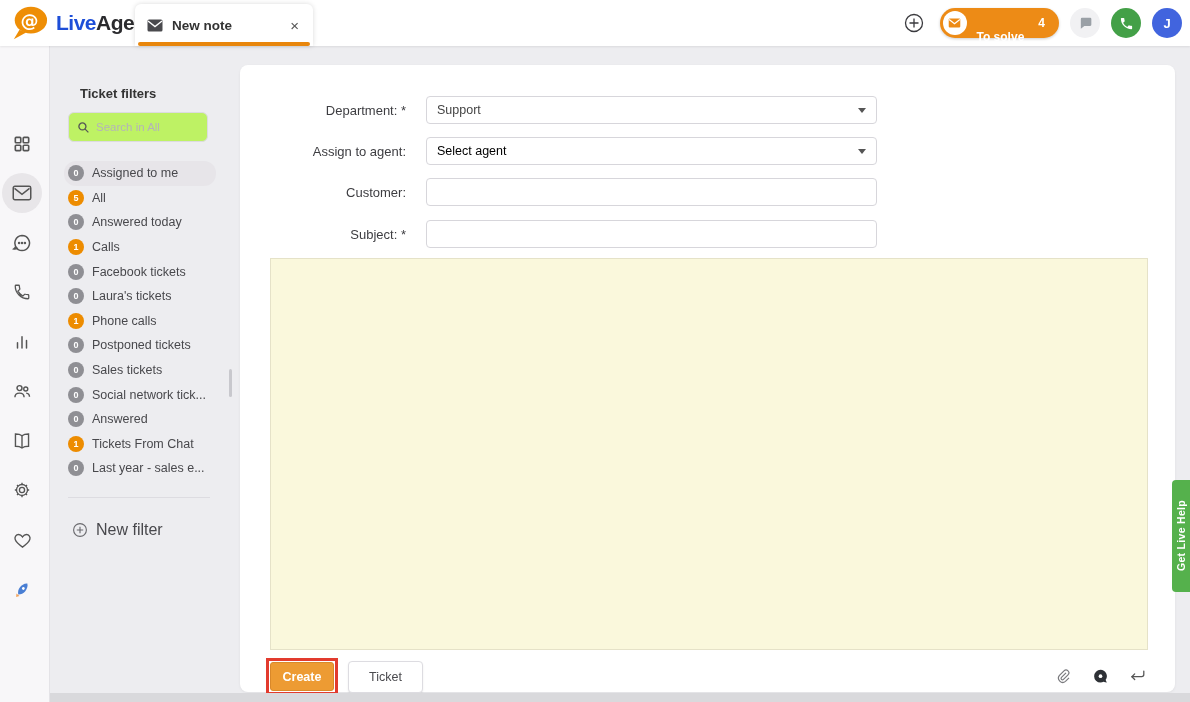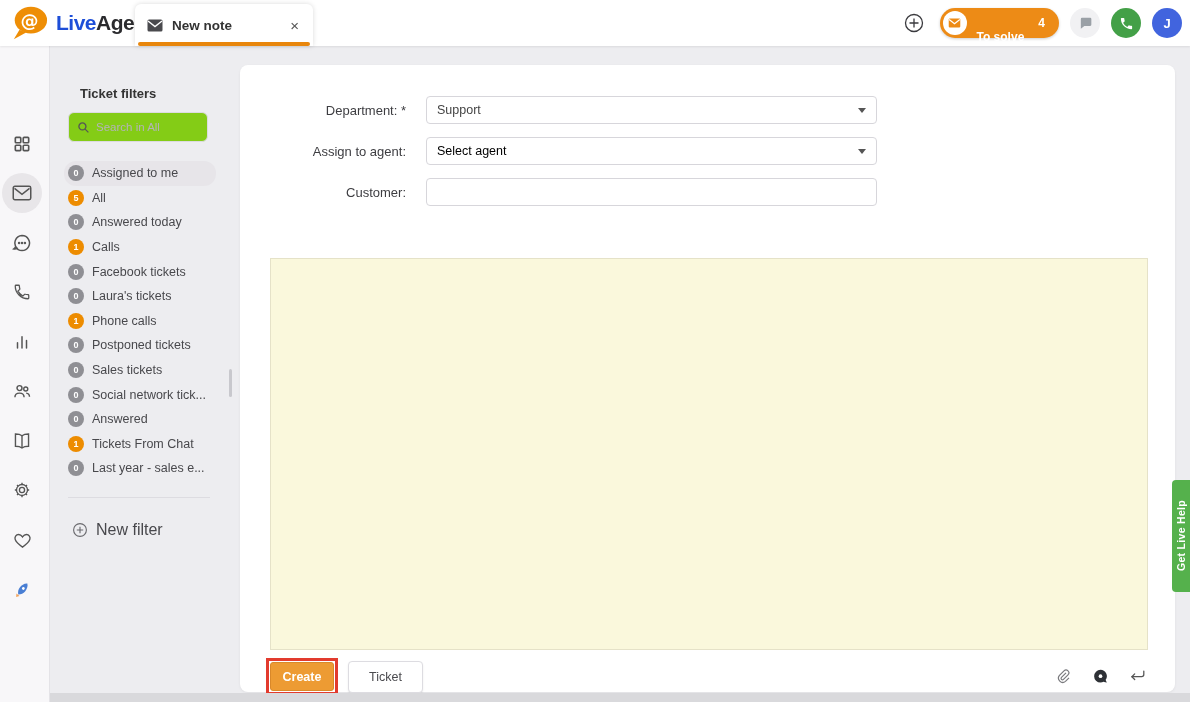--- a/index.html
+++ b/index.html
@@ -38,21 +38,21 @@
   
   .rail { position:absolute; left:0; top:46px; width:50px; bottom:0; background:#f8f7f9;
           border-right:1px solid #e4e3e7; z-index:2; }
   .rail-icon { position:absolute; left:10px; width:24px; height:24px; display:flex;
                align-items:center; justify-content:center; cursor:pointer; }
   .rail-selected-circle { position:absolute; left:2px; top:127px; width:40px; height:40px;
                border-radius:50%; background:#e8e6e9; }
   
   .panel { position:absolute; left:50px; top:46px; width:190px; bottom:0; }
   .panel-title { position:absolute; left:30px; top:40px; font-weight:bold; font-size:13px; color:#333; }
-  .search-box { position:absolute; left:18px; top:66px; width:140px; height:30px; background:#84cc16;
+  .search-box { position:absolute; left:18px; top:66px; width:140px; height:30px; background:#bef264;
                 border:1px solid #dcdbe0; border-radius:6px; display:flex; align-items:center;
                 padding:3px 8px; gap:6px; }
   .search-box input { border:none; outline:none; background:transparent; width:100px;
                       font-size:11.5px; color:#555; font-family:inherit; }
   .search-box input::placeholder { color:#b4b3b9; }
   .filter-list { position:absolute; left:14px; top:115px; width:152px; }
   .filter-item { display:flex; align-items:center; gap:8px; height:24.6px; cursor:pointer;
                  padding-left:4px; border-radius:12px; }
   .filter-item.selected { background:#e7e5e9; }
   .badge { min-width:16px; height:16px; border-radius:50%; color:#fff; font-size:9px; font-weight:bold;
@@ -318,20 +318,26 @@
     </div>
   </div>
 
   <div class="form-row" style="top:113px">
     <div class="form-label">Customer:</div>
     <div class="field">
       <input style="">
     </div>
   </div>
 
+  <div class="form-row" style="top:155px">
+    <div class="form-label">Subject: *</div>
+    <div class="field">
+      <input style="">
+    </div>
+  </div>
 
   <div class="editor"></div>
 
   <div class="btn-row">
     <div class="create-highlight">
       <button class="btn-create">Create</button>
     </div>
     <button class="btn-discard">Ticket</button>
   </div>
 

